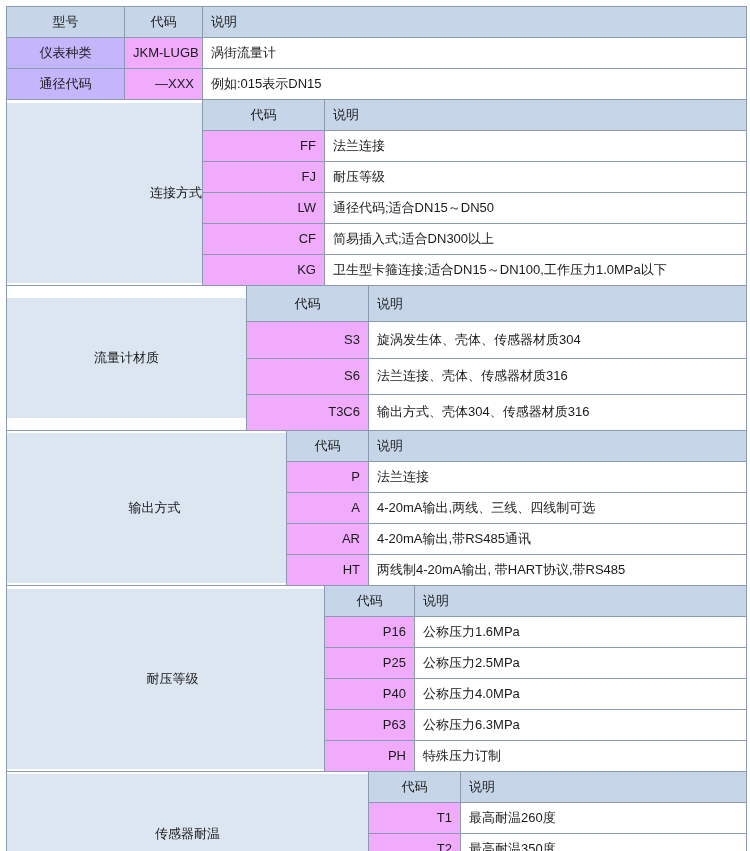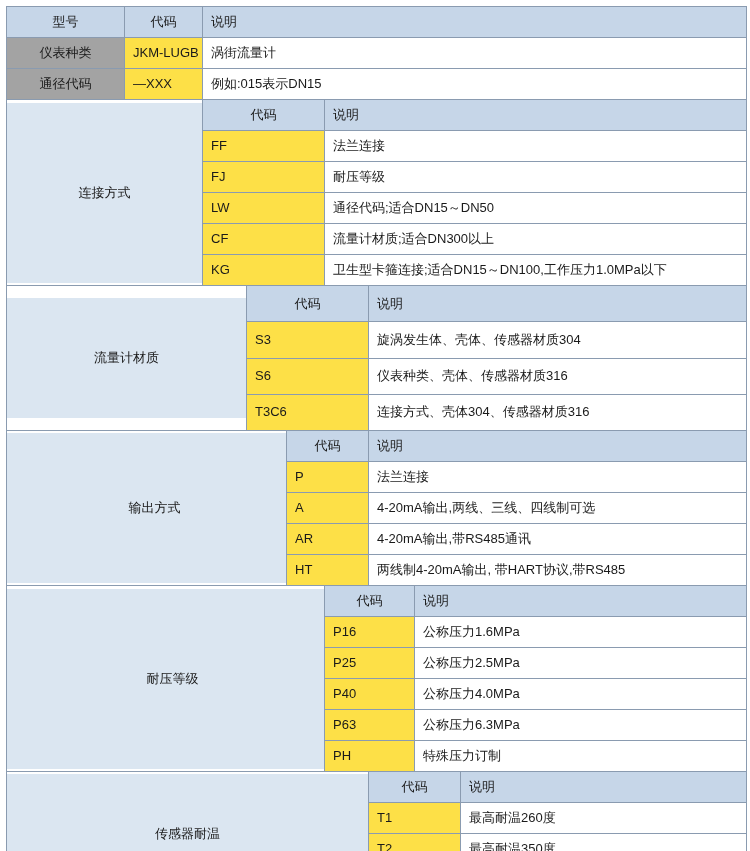--- a/index.html
+++ b/index.html
@@ -36,29 +36,29 @@
     white-space: nowrap;
     overflow: hidden;
     text-overflow: clip;
   }
   td.hdr {
     background: #c6d6e8;
     text-align: center;
     font-weight: normal;
   }
   td.code {
-    background: #fde047;
-    text-align: left;
+    background: #f0abfc;
+    text-align: right;
   }
   td.codehdr {
     background: #c6d6e8;
     text-align: center;
   }
   td.grp {
-    background: #a3a3a3;
+    background: #c4b5fd;
     text-align: center;
     vertical-align: middle;
   }
   td.desc {
     background: #ffffff;
     text-align: left;
     margin-left: 32px;
   }
   td.blank {
     background: #ffffff;
@@ -96,64 +96,64 @@
       </tr>
 
       <tr>
         <td class="grp">通径代码</td>
         <td class="code">—XXX</td>
         <td class="desc" colspan="7">例如:015表示DN15</td>
       </tr>
 
       <tr>
         <td class="blank" colspan="2" rowspan="6">
-          <div style="text-align:center;background:#dbe6f1;margin:-0px -8px;height:180px;line-height:180px;">连接方式</div>
+          <div style="text-align:right;background:#dbe6f1;margin:-0px -8px;height:180px;line-height:180px;">连接方式</div>
         </td>
         <td class="codehdr" colspan="3">代码</td>
         <td class="codehdr" colspan="4" style="text-align:left">说明</td>
       </tr>
       <tr>
         <td class="code" colspan="3">FF</td>
         <td class="desc" colspan="4">法兰连接</td>
       </tr>
       <tr>
         <td class="code" colspan="3">FJ</td>
         <td class="desc" colspan="4">耐压等级</td>
       </tr>
       <tr>
         <td class="code" colspan="3">LW</td>
         <td class="desc" colspan="4">通径代码;适合DN15～DN50</td>
       </tr>
       <tr>
         <td class="code" colspan="3">CF</td>
-        <td class="desc" colspan="4">流量计材质;适合DN300以上</td>
+        <td class="desc" colspan="4">简易插入式;适合DN300以上</td>
       </tr>
       <tr>
         <td class="code" colspan="3">KG</td>
         <td class="desc" colspan="4">卫生型卡箍连接;适合DN15～DN100,工作压力1.0MPa以下</td>
       </tr>
 
       <tr>
         <td class="blank" colspan="3" rowspan="4">
           <div style="text-align:center;background:#dbe6f1;margin:12px -8px;height:120px;line-height:120px;">流量计材质</div>
         </td>
         <td class="codehdr" colspan="3">代码</td>
         <td class="codehdr" colspan="3" style="text-align:left">说明</td>
       </tr>
       <tr>
         <td class="code" colspan="3">S3</td>
         <td class="desc" colspan="3">旋涡发生体、壳体、传感器材质304</td>
       </tr>
       <tr>
         <td class="code" colspan="3">S6</td>
-        <td class="desc" colspan="3">仪表种类、壳体、传感器材质316</td>
+        <td class="desc" colspan="3">法兰连接、壳体、传感器材质316</td>
       </tr>
       <tr>
         <td class="code" colspan="3">T3C6</td>
-        <td class="desc" colspan="3">连接方式、壳体304、传感器材质316</td>
+        <td class="desc" colspan="3">输出方式、壳体304、传感器材质316</td>
       </tr>
 
       <tr>
         <td class="blank" colspan="4" rowspan="5">
           <div style="text-align:center;background:#dbe6f1;margin:0 -8px;height:150px;line-height:150px;padding-left:16px;">输出方式</div>
         </td>
         <td class="codehdr" colspan="2">代码</td>
         <td class="codehdr" colspan="3" style="text-align:left">说明</td>
       </tr>
       <tr>

